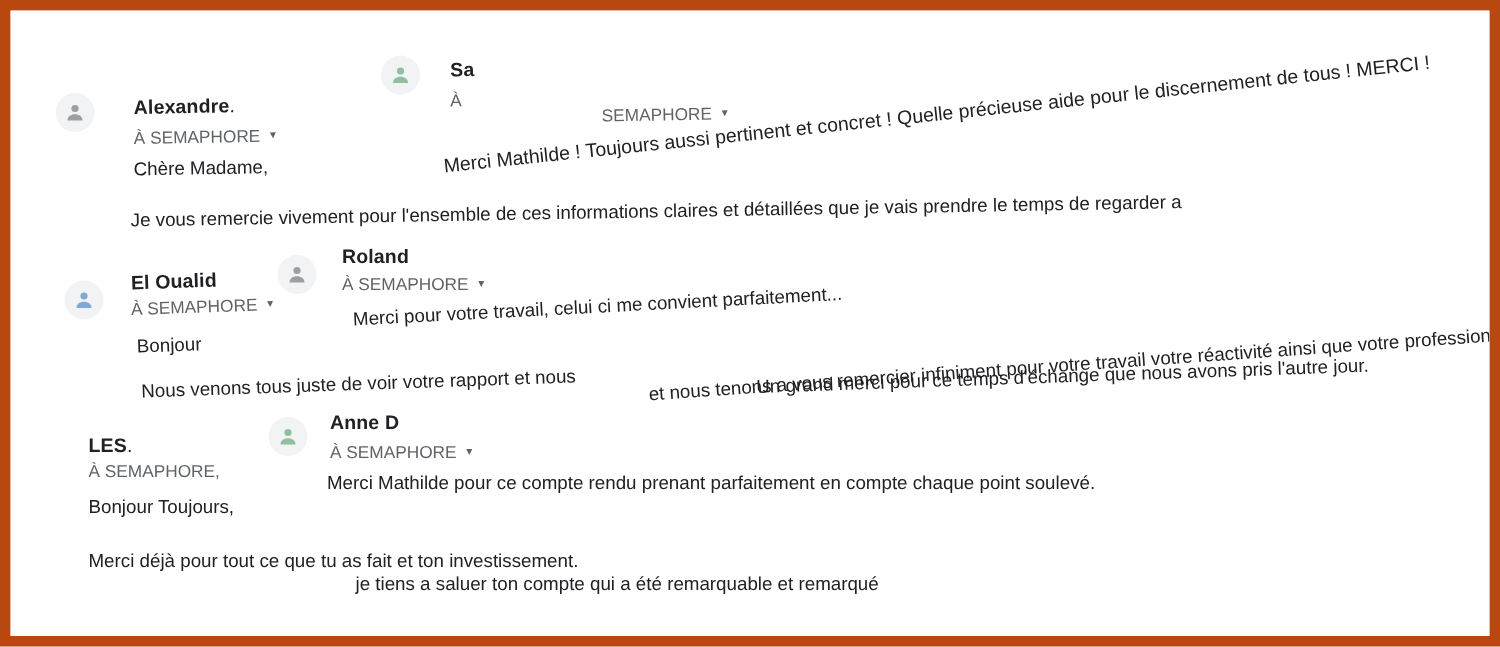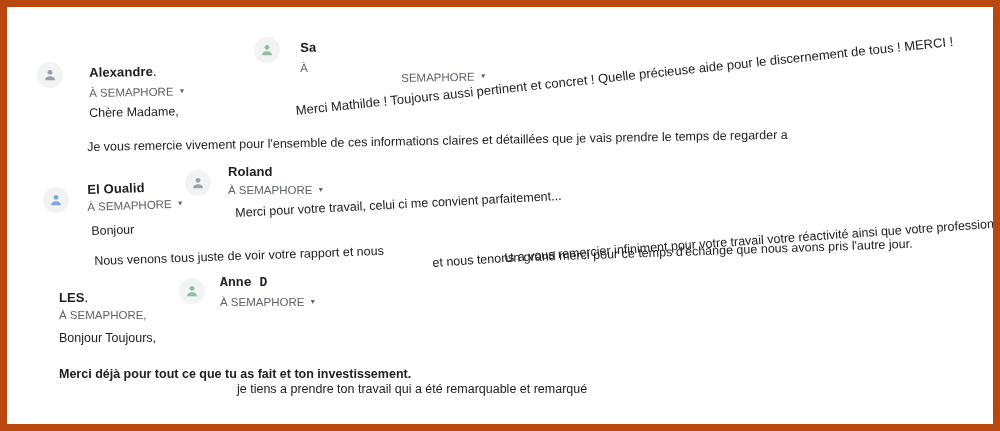--- a/index.html
+++ b/index.html
@@ -146,32 +146,33 @@
     <div class="snippet body-text rot-n2" style="left:84px; top:217px;">Bonjour</div>
     <div class="snippet body-text rot-n2" style="left:87px; top:247px;">Nous venons  tous juste de voir votre rapport et  nous</div>
     <div class="snippet body-text rot-n2" style="left:497px; top:244px;">Un grand merci pour ce temps d'échange que nous avons pris l'autre jour.</div>
 
     <div class="avatar" style="left:172px; top:271px;">
       <svg width="16" height="16" viewBox="0 0 24 24">
         <circle cx="12" cy="8" r="3.6" fill="#8fbf9f"></circle>
         <path d="M4.5 20c0-4.1 3.4-6.2 7.5-6.2s7.5 2.1 7.5 6.2z" fill="#8fbf9f"></path>
       </svg>
     </div>
-    <div class="snippet rot-0" style="left:213px; top:266px;font-family:Liberation Mono, monospace;">
+    <div class="snippet rot-0" style="left:213px; top:266px;">
       <span class="sender">Anne D</span>
     </div>
     <div class="snippet rot-0" style="left:213px; top:285px;">
       <span class="recipient">À SEMAPHORE</span>
       <span class="caret">▾</span>
     </div>
+    <div class="snippet body-text rot-0" style="left:211px; top:308px;">Merci Mathilde pour ce compte rendu prenant parfaitement en compte chaque point soulevé.</div>
 
     <div class="snippet rot-0" style="left:52px; top:281px;">
       <span class="sender">LES</span><span style="font-size:13px;color:#202124;">.</span>
     </div>
     <div class="snippet rot-0" style="left:52px; top:298px;">
       <span class="recipient">À SEMAPHORE,</span>
     </div>
     <div class="snippet body-text rot-0" style="left:52px; top:324px;">Bonjour Toujours,</div>
-    <div class="snippet body-text rot-0" style="left:52px; top:360px;font-weight:bold;">Merci déjà pour tout ce que tu as fait et ton investissement.</div>
-    <div class="snippet body-text rot-0" style="left:230px; top:375px;">je tiens a prendre ton travail qui a été remarquable et remarqué</div>
+    <div class="snippet body-text rot-0" style="left:52px; top:360px;">Merci déjà pour tout ce que tu as fait et ton investissement.</div>
+    <div class="snippet body-text rot-0" style="left:230px; top:375px;">je tiens a saluer ton compte qui a été remarquable et remarqué</div>
 
   </div>
 </div>
 
 </body></html>

